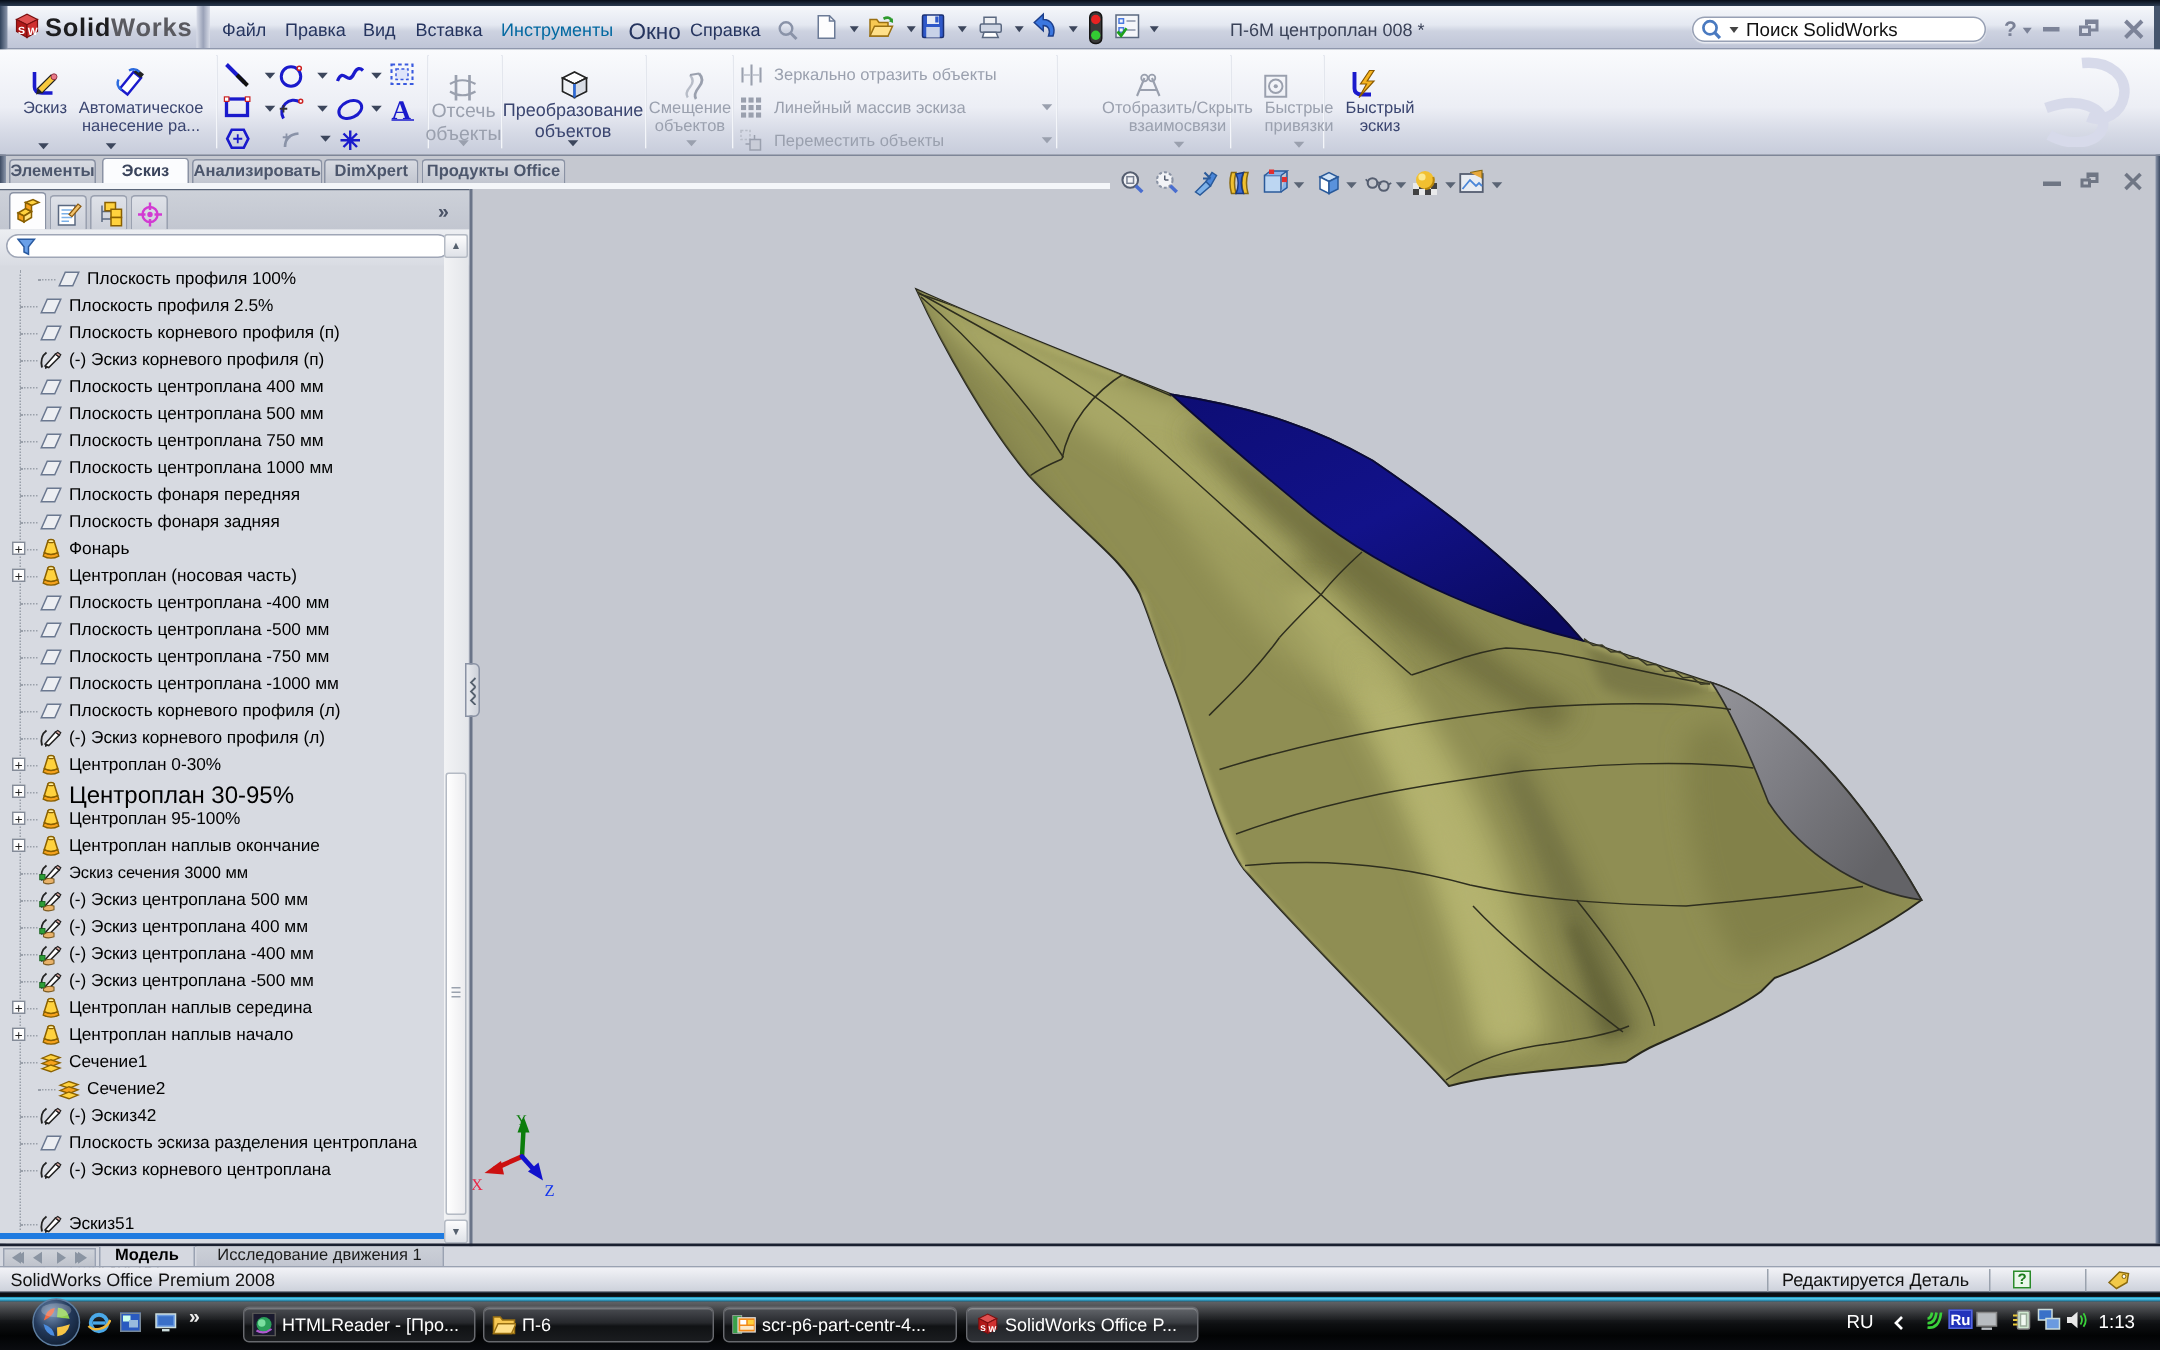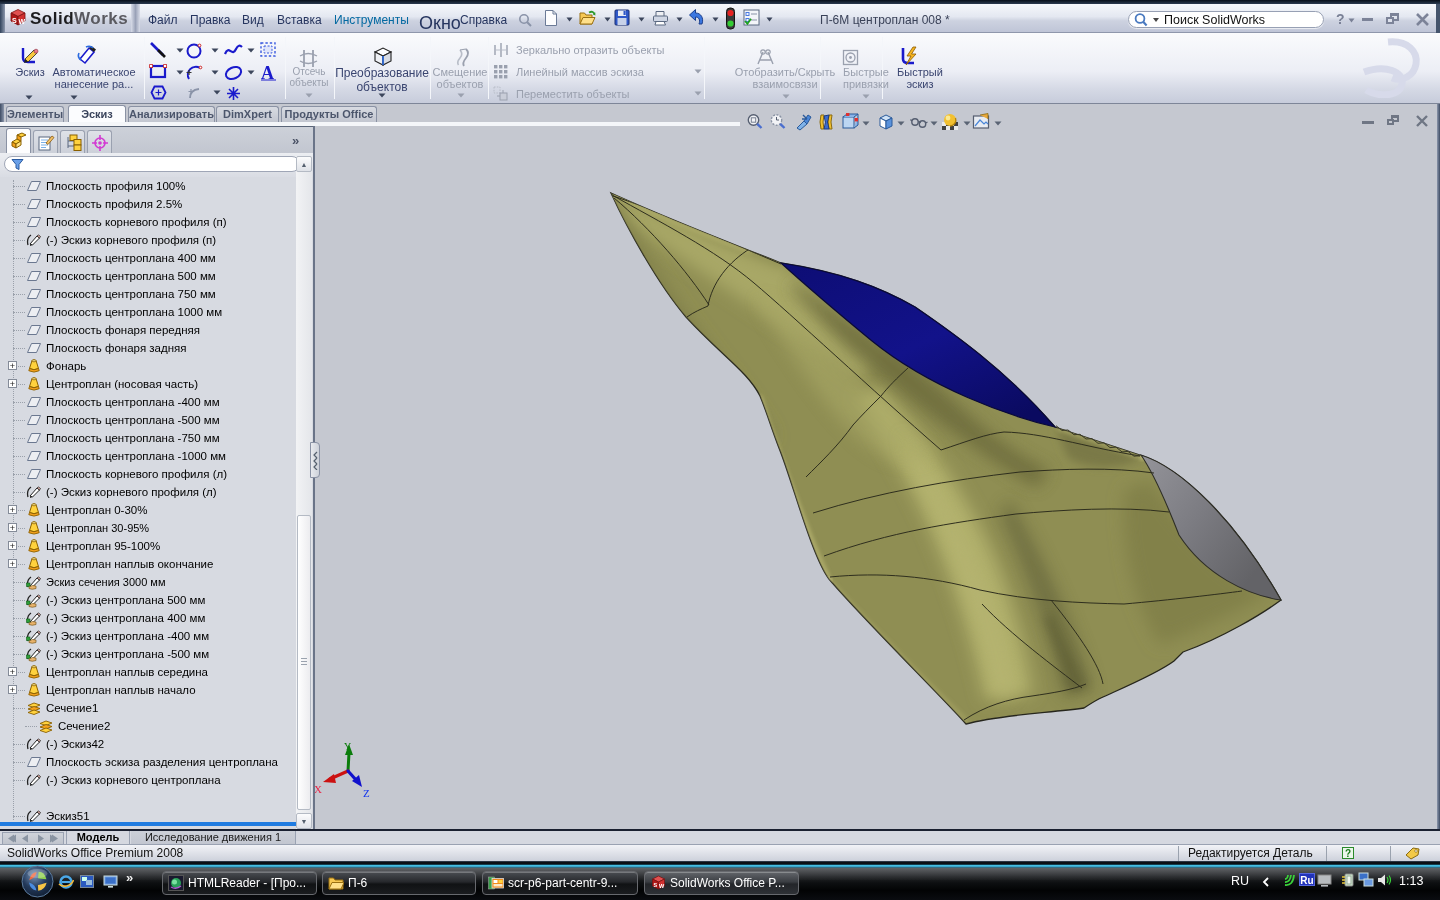--- a/index.html
+++ b/index.html
@@ -91,21 +91,21 @@
     <text x="5" y="15.5" font-size="7" fill="#fff" font-weight="bold">S</text>
     <text x="11.5" y="16.5" font-size="7" fill="#fff" font-weight="bold">W</text>
   </svg>
 <div style="position:absolute;left:30px;top:9px;font-size:17px;letter-spacing:0.5px"><span style="font-weight:bold;color:#1d1d1f">Solid</span><span style="color:#5a5a60;font-weight:bold">Works</span></div>
 <div style="position:absolute;left:131px;top:4px;width:9px;height:28px;background:linear-gradient(90deg,#d8dce8,#9aa2b8,#d8dce8)"></div>
 <div style="position:absolute;left:148px;top:13px;font-size:12px;color:#26355f">Файл</div>
 <div style="position:absolute;left:190px;top:13px;font-size:12px;color:#26355f">Правка</div>
 <div style="position:absolute;left:242px;top:13px;font-size:12px;color:#26355f">Вид</div>
 <div style="position:absolute;left:277px;top:13px;font-size:12px;color:#26355f">Вставка</div>
 <div style="position:absolute;left:334px;top:13px;font-size:12px;color:#0369a1">Инструменты</div>
-<div style="position:absolute;left:419px;top:13px;font-size:18px;color:#26355f">Окно</div>
+<div style="position:absolute;left:419px;top:13px;font-size:15px;color:#26355f">Окно</div>
 <div style="position:absolute;left:460px;top:13px;font-size:12px;color:#26355f">Справка</div>
 <svg style="position:absolute;left:517px;top:12px" width="17" height="17" viewBox="0 0 17 17">
     <circle cx="7" cy="7" r="4.2" fill="none" stroke="#8a93a8" stroke-width="1.6"></circle>
     <line x1="10.2" y1="10.2" x2="14" y2="14" stroke="#8a93a8" stroke-width="2"></line>
   </svg>
 <svg style="position:absolute;left:544px;top:9px" width="14" height="18" viewBox="0 0 14 18">
     <path d="M1.5,1.5 L9,1.5 L12.5,5 L12.5,16.5 L1.5,16.5 Z" fill="#fdfdfe" stroke="#6b7a96" stroke-width="1"></path>
     <path d="M9,1.5 L9,5 L12.5,5" fill="none" stroke="#6b7a96" stroke-width="1"></path>
   </svg>
 <svg style="position:absolute;left:566px;top:17px" width="7" height="5" viewBox="0 0 7 5">
@@ -275,21 +275,21 @@
 <svg style="position:absolute;left:247px;top:48px" width="8" height="5" viewBox="0 0 8 5">
     <path d="M0.5,0.5 L7.5,0.5 L4,4.5 Z" fill="#3c465c"></path>
   </svg>
 <svg style="position:absolute;left:247px;top:70px" width="8" height="5" viewBox="0 0 8 5">
     <path d="M0.5,0.5 L7.5,0.5 L4,4.5 Z" fill="#3c465c"></path>
   </svg>
 <svg style="position:absolute;left:298px;top:48px" width="21" height="21" viewBox="0 0 21 21">
     <path d="M6,2 L6,19 M15,2 L15,19" stroke="#9aa0ae" stroke-width="1.8"></path>
     <path d="M2,8 q8,-5 17,0 M2,13 q8,5 17,0" fill="none" stroke="#9aa0ae" stroke-width="1.4"></path>
   </svg>
-<div style="position:absolute;left:278px;top:66px;width:62px;font-size:10px;color:#9aa0ae;text-align:center;white-space:nowrap">Отсечь<br>объекты</div>
+<div style="position:absolute;left:278px;top:66px;width:62px;font-size:13px;color:#9aa0ae;text-align:center;white-space:nowrap">Отсечь<br>объекты</div>
 <svg style="position:absolute;left:305px;top:93px" width="8" height="5" viewBox="0 0 8 5">
     <path d="M0.5,0.5 L7.5,0.5 L4,4.5 Z" fill="#9aa0ae"></path>
   </svg>
 <svg style="position:absolute;left:371px;top:45px" width="23" height="23" viewBox="0 0 23 23">
     <polygon points="4,7 12,3 20,7 12,11" fill="#fdfdfe" stroke="#222" stroke-width="1.1"></polygon>
     <polygon points="4,7 12,11 12,20 4,16" fill="#eef0f4" stroke="#222" stroke-width="1.1"></polygon>
     <polygon points="20,7 12,11 12,20 20,16" fill="#d8dce4" stroke="#222" stroke-width="1.1"></polygon>
     <line x1="12" y1="11" x2="12" y2="20" stroke="#2a6adf" stroke-width="1.6"></line>
   </svg>
 <div style="position:absolute;left:330px;top:66px;width:104px;font-size:12px;color:#3a4570;text-align:center;white-space:nowrap">Преобразование<br>объектов</div>
@@ -483,21 +483,21 @@
 <div style="position:absolute;left:296px;top:156px;width:16px;height:16px;background:linear-gradient(#fcfcfd,#dfe2e8);border:1px solid #b4bac4;border-radius:2px;text-align:center;font-size:7px;line-height:15px;color:#55606e">▲</div>
 <div style="position:absolute;left:296px;top:813px;width:16px;height:16px;background:linear-gradient(#fcfcfd,#dfe2e8);border:1px solid #b4bac4;border-radius:2px;text-align:center;font-size:7px;line-height:15px;color:#55606e">▼</div>
 <div style="position:absolute;left:297px;top:515px;width:14px;height:295px;background:linear-gradient(90deg,#ffffff,#ececef);border:1px solid #b4bac4;border-radius:2px"></div>
 <div style="position:absolute;left:301px;top:658px;width:6px;height:1px;border-top:1px solid #9aa2ae;box-shadow:0 3px 0 #9aa2ae,0 6px 0 #9aa2ae"></div>
 <div style="position:absolute;left:0px;top:822px;width:296px;height:4px;background:#1f7be0"></div>
 <div style="position:absolute;left:313px;top:126px;width:2px;height:705px;background:#6a7488"></div>
 <div style="position:absolute;left:310px;top:442px;width:10px;height:36px;background:linear-gradient(90deg,#e8eaee,#cdd1d9);border:1px solid #8a92a4;border-radius:0 4px 4px 0"></div>
 <svg style="position:absolute;left:312px;top:450px" width="7" height="20" viewBox="0 0 7 20">
     <path d="M5,2 L2,5 L5,8 M5,8 L2,11 L5,14 M5,14 L2,17 L5,20" stroke="#55606e" fill="none" stroke-width="1.2"></path>
   </svg>
-<div style="position:absolute;left:0;top:177px;width:292px;height:18px">
+<div style="position:absolute;left:12px;top:177px;width:292px;height:18px">
     <div style="position:absolute;left:13px;top:9px;width:12px;height:1px;border-top:1px dotted #9aa0aa"></div>
     <svg style="position:absolute;left:26px;top:1px" width="16" height="16" viewBox="0 0 16 16">
       <polygon points="1.5,12.5 5.5,3.5 14.5,3.5 10.5,12.5" fill="#eceef2" stroke="#6b7890" stroke-width="1"></polygon>
     </svg>
     <div style="position:absolute;left:46px;top:3px;font-size:11.5px;color:#000;white-space:nowrap">Плоскость профиля 100%</div>
   </div>
 <div style="position:absolute;left:0;top:195px;width:292px;height:18px">
     <div style="position:absolute;left:13px;top:9px;width:12px;height:1px;border-top:1px dotted #9aa0aa"></div>
     <svg style="position:absolute;left:26px;top:1px" width="16" height="16" viewBox="0 0 16 16">
       <polygon points="1.5,12.5 5.5,3.5 14.5,3.5 10.5,12.5" fill="#eceef2" stroke="#6b7890" stroke-width="1"></polygon>
@@ -639,21 +639,21 @@
     <div style="position:absolute;left:46px;top:3px;font-size:11.5px;color:#000;white-space:nowrap">Центроплан 0-30%</div>
   </div>
 <div style="position:absolute;left:0;top:519px;width:292px;height:18px">
     <div style="position:absolute;left:13px;top:9px;width:12px;height:1px;border-top:1px dotted #9aa0aa"></div>
     <div style="position:absolute;left:8px;top:4px;width:9px;height:9px;background:#fdfdfd;border:1px solid #848b98;font-size:9px;line-height:8px;text-align:center;color:#222">+</div>
     <svg style="position:absolute;left:26px;top:1px" width="16" height="16" viewBox="0 0 16 16">
       <path d="M6,2.5 q2,-1.5 4,0 l2.5,8 q-4.5,2.5 -9,0 Z" fill="#ffd23e" stroke="#8a6000" stroke-width="1"></path>
       <path d="M3.5,10.5 q4.5,2.5 9,0 l0.7,2.2 q-5.2,2.8 -10.4,0 Z" fill="#f6a21c" stroke="#8a6000" stroke-width="0.9"></path>
       <ellipse cx="8" cy="2.8" rx="2.1" ry="1" fill="#fff0a0" stroke="#8a6000" stroke-width="0.8"></ellipse>
     </svg>
-    <div style="position:absolute;left:46px;top:3px;font-size:11px;color:#000;white-space:nowrap">Центроплан 30-95%</div>
+    <div style="position:absolute;left:46px;top:3px;font-size:16px;color:#000;white-space:nowrap">Центроплан 30-95%</div>
   </div>
 <div style="position:absolute;left:0;top:537px;width:292px;height:18px">
     <div style="position:absolute;left:13px;top:9px;width:12px;height:1px;border-top:1px dotted #9aa0aa"></div>
     <div style="position:absolute;left:8px;top:4px;width:9px;height:9px;background:#fdfdfd;border:1px solid #848b98;font-size:9px;line-height:8px;text-align:center;color:#222">+</div>
     <svg style="position:absolute;left:26px;top:1px" width="16" height="16" viewBox="0 0 16 16">
       <path d="M6,2.5 q2,-1.5 4,0 l2.5,8 q-4.5,2.5 -9,0 Z" fill="#ffd23e" stroke="#8a6000" stroke-width="1"></path>
       <path d="M3.5,10.5 q4.5,2.5 9,0 l0.7,2.2 q-5.2,2.8 -10.4,0 Z" fill="#f6a21c" stroke="#8a6000" stroke-width="0.9"></path>
       <ellipse cx="8" cy="2.8" rx="2.1" ry="1" fill="#fff0a0" stroke="#8a6000" stroke-width="0.8"></ellipse>
     </svg>
     <div style="position:absolute;left:46px;top:3px;font-size:11.5px;color:#000;white-space:nowrap">Центроплан 95-100%</div>
@@ -882,21 +882,21 @@
   </svg>
 <div style="position:absolute;left:348px;top:876px;width:124px;font-size:12px;color:#fff;white-space:nowrap;overflow:hidden">П-6</div>
 <div style="position:absolute;left:482px;top:871px;width:156px;height:24px;background:linear-gradient(#4a4d52,#26282c 45%,#101214 55%,#1a1c1f);border:1px solid #67696e;border-radius:4px;box-shadow:inset 0 1px 0 rgba(255,255,255,0.25)"></div>
 <svg style="position:absolute;left:488px;top:875px" width="16" height="16" viewBox="0 0 16 16">
     <rect x="0.5" y="2" width="6" height="12" fill="#3aa04a" stroke="#aaa" stroke-width="0.5"></rect>
     <rect x="4" y="3.5" width="11.5" height="9.5" fill="#f28a1a" stroke="#ddd" stroke-width="0.8"></rect>
     <rect x="5.5" y="5" width="4" height="3" fill="#fff"></rect>
     <rect x="10.5" y="5" width="4" height="3" fill="#ffd23e"></rect>
     <rect x="5.5" y="9" width="9" height="2.5" fill="#fbe9c8"></rect>
   </svg>
-<div style="position:absolute;left:508px;top:876px;width:126px;font-size:12px;color:#fff;white-space:nowrap;overflow:hidden">scr-p6-part-centr-9...</div>
+<div style="position:absolute;left:508px;top:876px;width:126px;font-size:12px;color:#fff;white-space:nowrap;overflow:hidden">scr-p6-part-centr-4...</div>
 <div style="position:absolute;left:644px;top:871px;width:155px;height:24px;background:linear-gradient(#63666b,#3a3d42 45%,#232529 55%,#2e3136);border:1px solid #67696e;border-radius:4px;box-shadow:inset 0 1px 0 rgba(255,255,255,0.25)"></div>
 <svg style="position:absolute;left:650px;top:874px" width="17" height="17" viewBox="0 0 17 17">
     <polygon points="2.5,5 8.5,2 14.5,5 8.5,8" fill="#e05050" stroke="#7a1010" stroke-width="0.7"></polygon>
     <polygon points="2.5,5 8.5,8 8.5,15 2.5,12" fill="#b01818" stroke="#7a1010" stroke-width="0.7"></polygon>
     <polygon points="14.5,5 8.5,8 8.5,15 14.5,12" fill="#d03030" stroke="#7a1010" stroke-width="0.7"></polygon>
     <text x="3.5" y="13" font-size="5.5" fill="#fff" font-weight="bold">S</text>
     <text x="9" y="14" font-size="5.5" fill="#fff" font-weight="bold">W</text>
   </svg>
 <div style="position:absolute;left:670px;top:876px;width:125px;font-size:12px;color:#fff;white-space:nowrap;overflow:hidden">SolidWorks Office P...</div>
 <div style="position:absolute;left:1231px;top:874px;font-size:12.5px;color:#fff">RU</div>

